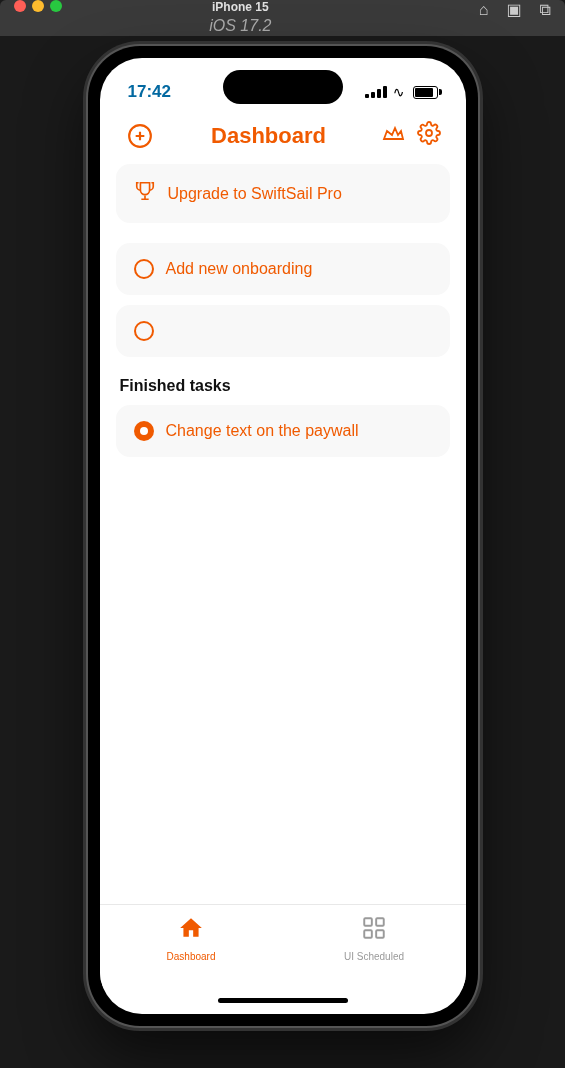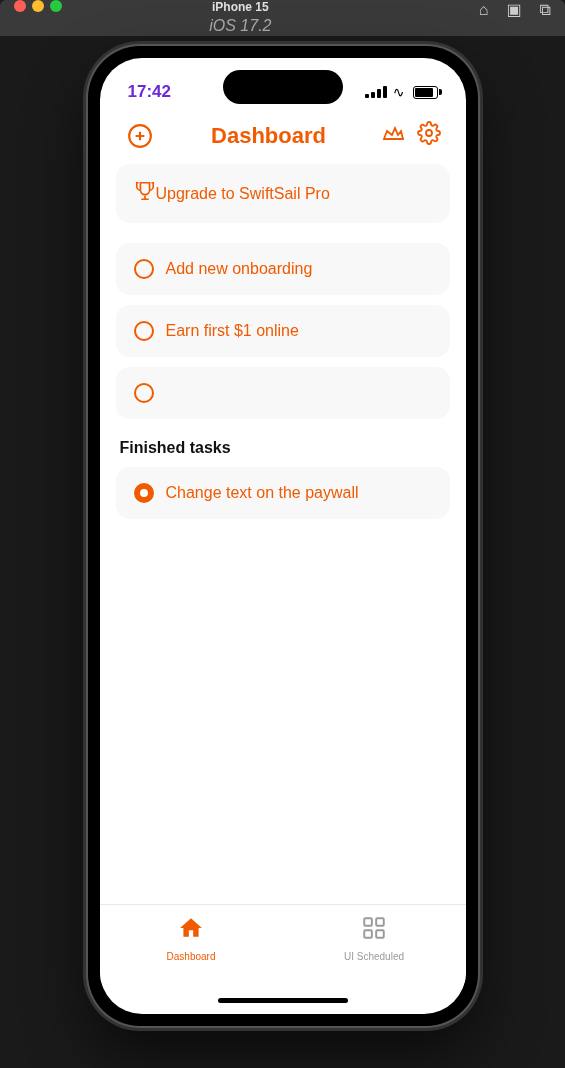--- a/index.html
+++ b/index.html
@@ -112,21 +112,21 @@
       justify-content: space-between;
       align-items: center;
       padding: 14px 28px 0;
       height: 54px;
       flex-shrink: 0;
     }
 
     .status-time {
       font-size: 17px;
       font-weight: 600;
-      color: #6d28d9;
+      color: #0369a1;
     }
 
     .status-icons {
       display: flex;
       align-items: center;
       gap: 6px;
     }
 
     .signal-dots {
       display: flex;
@@ -210,20 +210,21 @@
 
     .scroll-content::-webkit-scrollbar { display: none; }
 
     
     .upgrade-card {
       background: #f8f8f8;
       border-radius: 14px;
       padding: 16px 18px;
       display: flex;
       align-items: center;
+      gap: 12px;
       margin-bottom: 20px;
     }
 
     .upgrade-icon {
       color: #F05A00;
       font-size: 20px;
     }
 
     .upgrade-text {
       font-size: 16px;
@@ -435,24 +436,20 @@
           <span class="upgrade-text">Upgrade to SwiftSail Pro</span>
         </div>
 
         <div class="section">
 
           <div class="task-item">
             <div class="task-circle-empty"></div>
             <span class="task-text">Add new onboarding</span>
           </div>
 
-          <div class="task-item">
-            <div class="task-circle-empty"></div>
-            <span class="task-text">Earn first $1 online</span>
-          </div>
 
           <div class="task-item">
             <div class="task-circle-empty"></div>
           </div>
         </div>
 
         <div class="section">
           <div class="section-header">Finished tasks</div>
 
           <div class="task-item">

